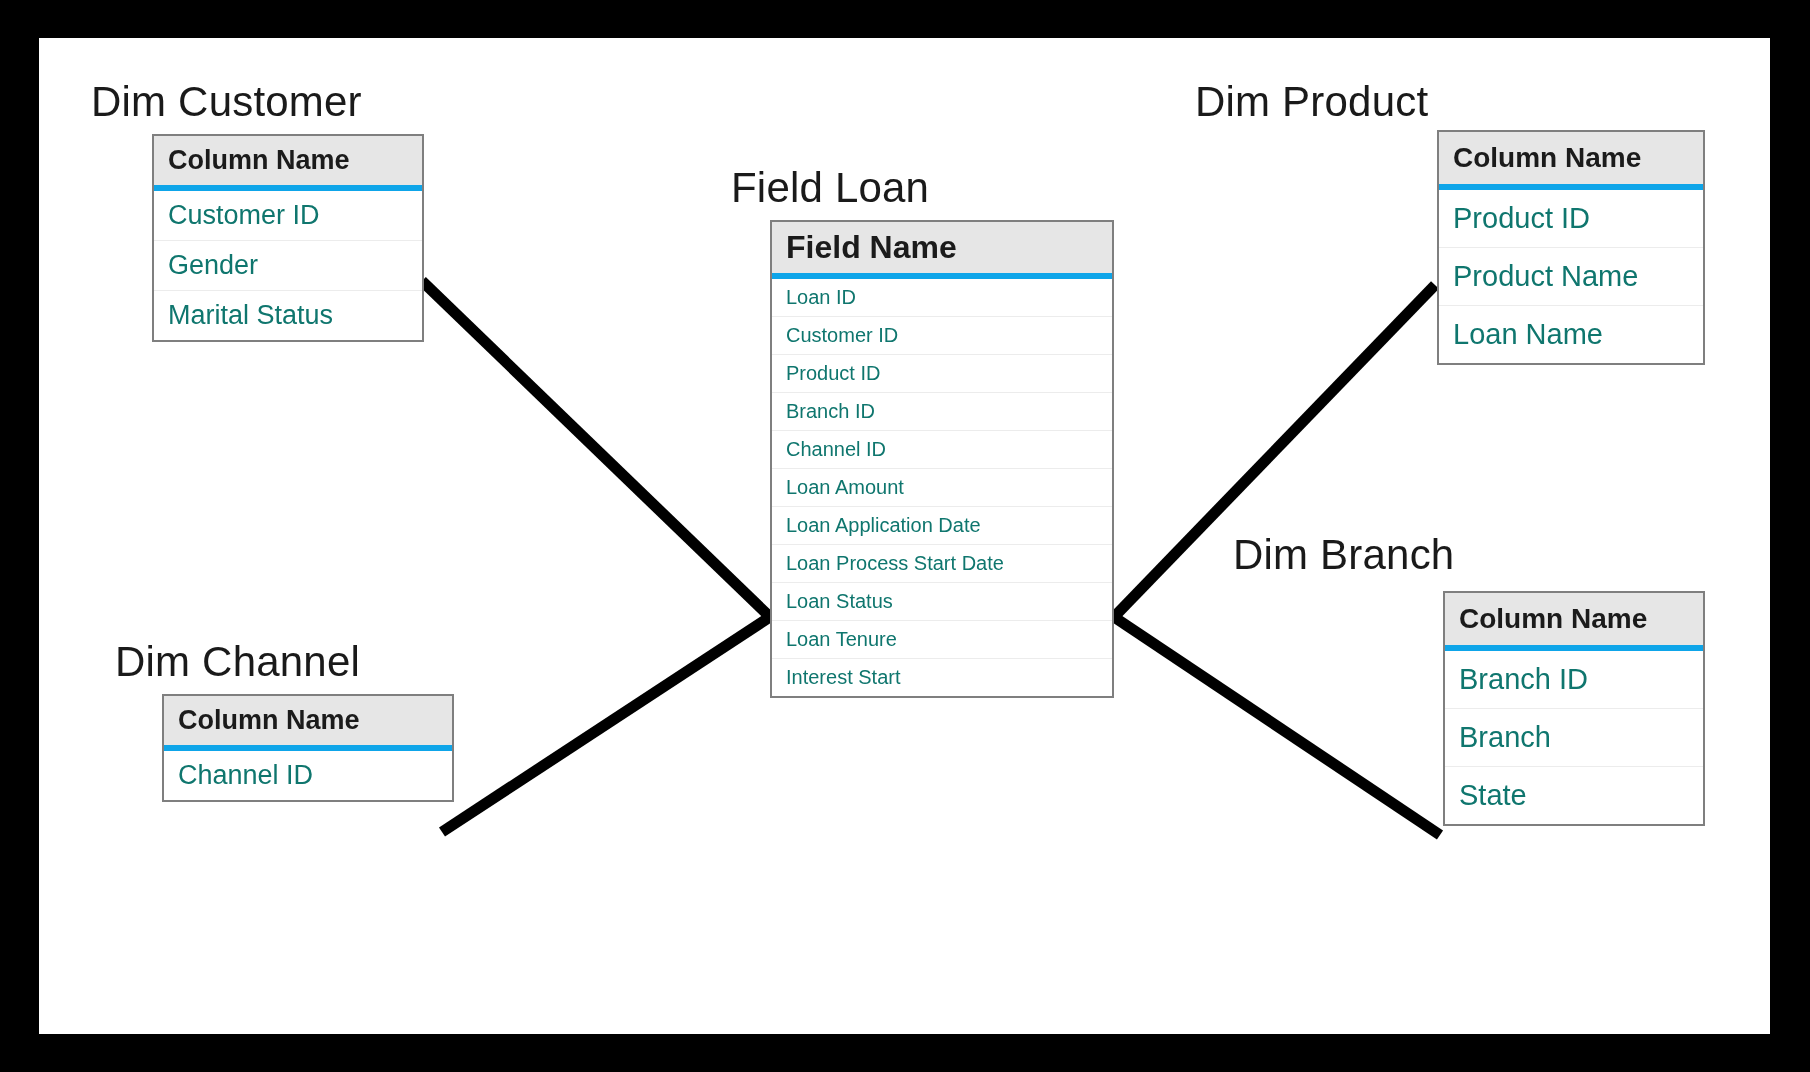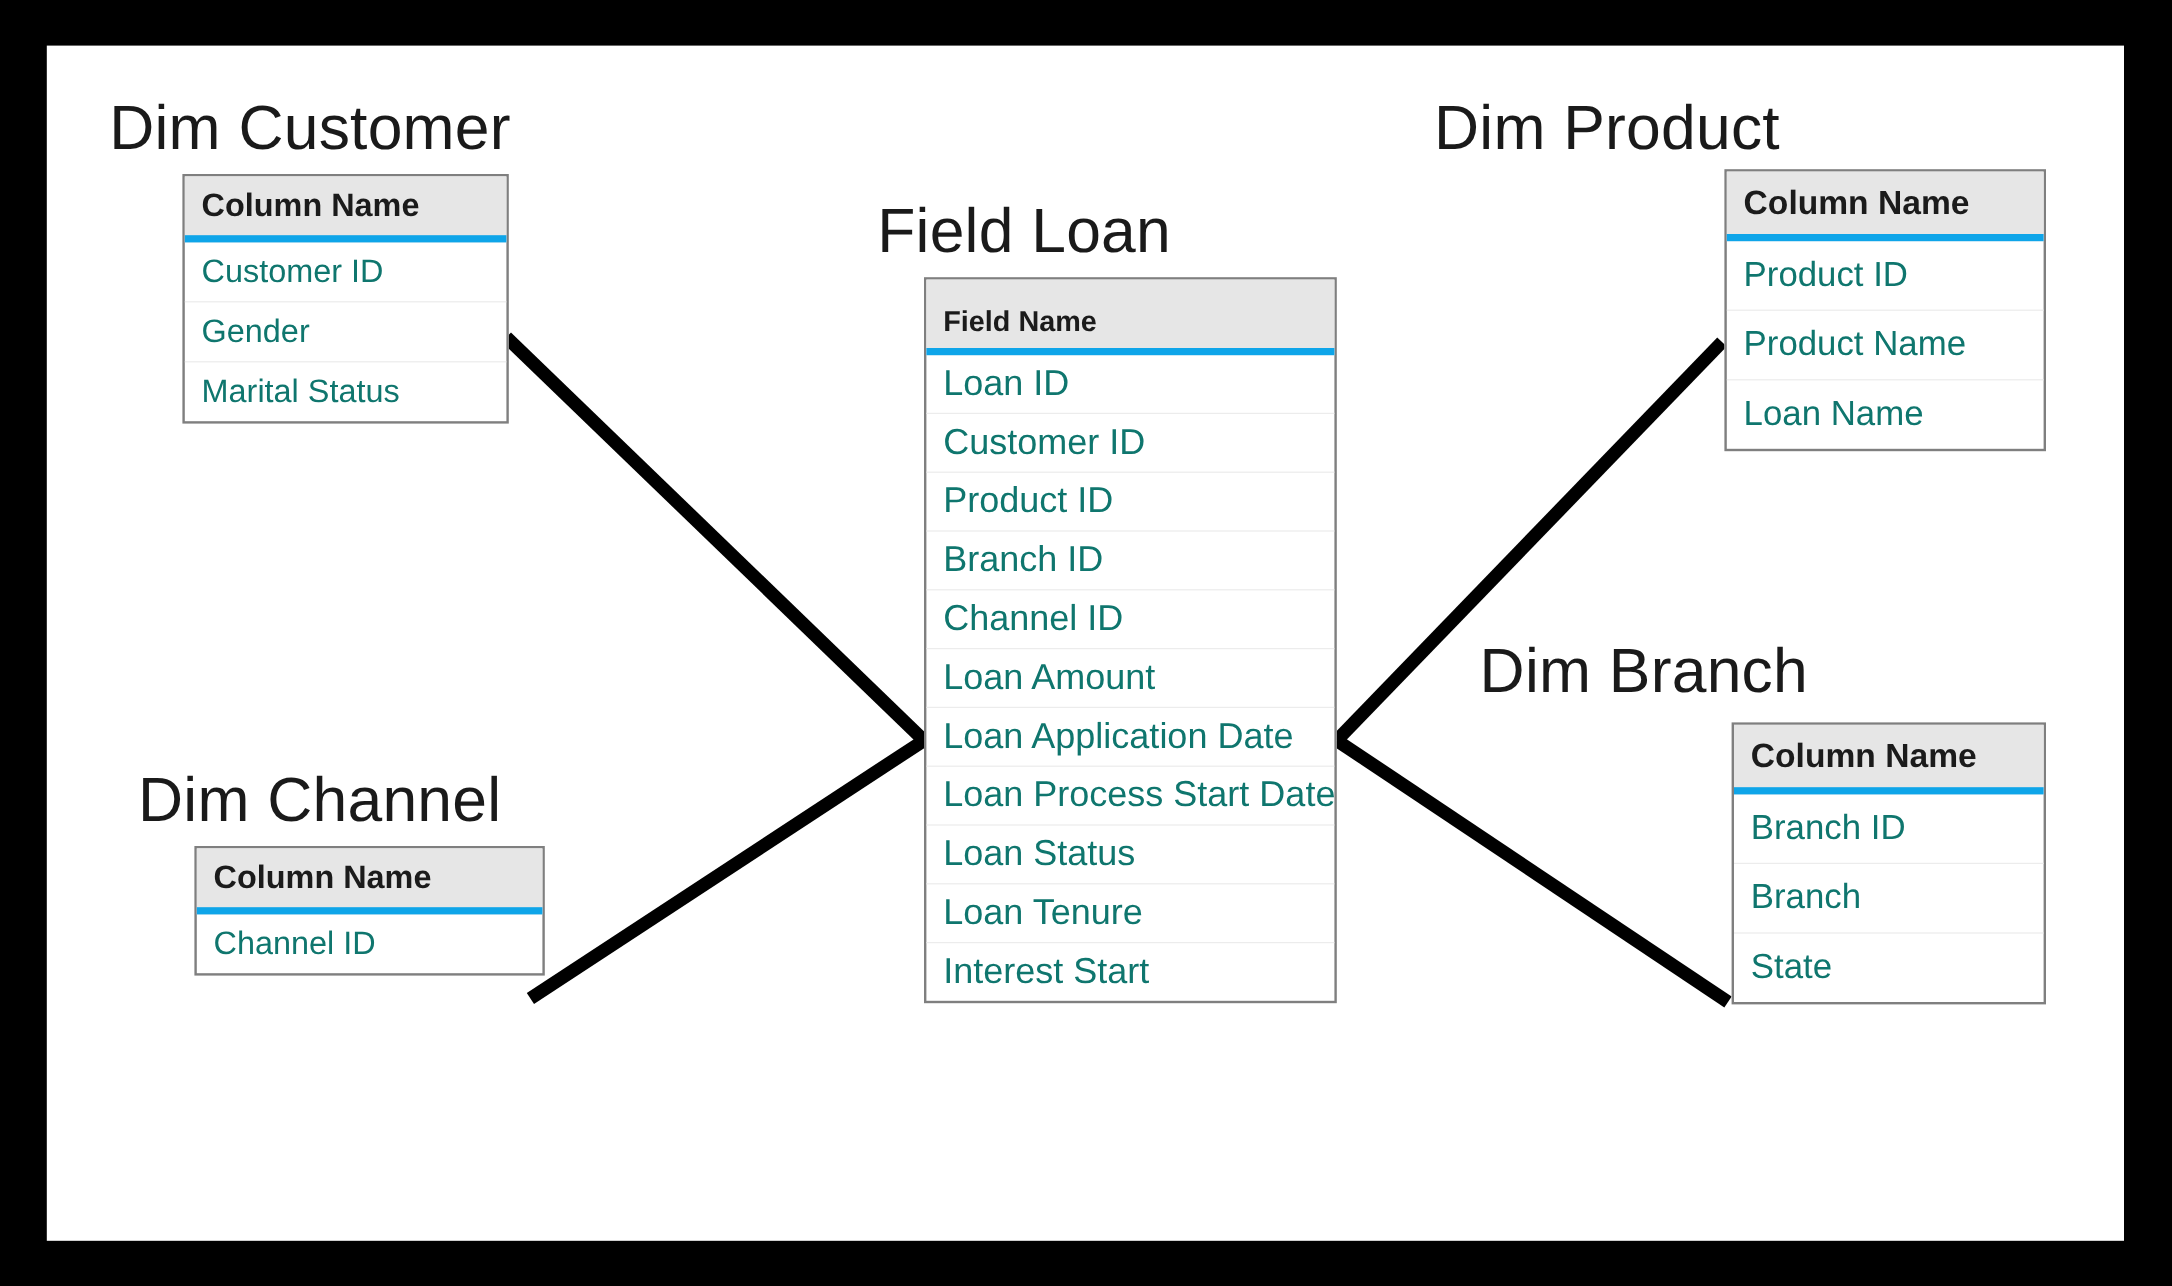--- a/index.html
+++ b/index.html
@@ -31,21 +31,21 @@
     height: 996px;
     pointer-events: none;
   }
 
   
   .node {
     position: absolute;
   }
   .node-title {
     font-family: "Liberation Sans", sans-serif;
-    font-size: 52px;
+    font-size: 42px;
     font-weight: 400;
     color: #1a1a1a;
     letter-spacing: 0.2px;
     white-space: nowrap;
     line-height: 1.05;
   }
   .tbl {
     border: 2px solid #7f7f7f;
     background: #ffffff;
     box-sizing: border-box;
@@ -80,22 +80,22 @@
   #node-dim-customer .node-title { margin-left: 6px; }
   #node-dim-customer .tbl { width: 272px; margin-left: 67px; margin-top: 10px; }
 
   #node-dim-channel { left: 72px; top: 602px; }
   #node-dim-channel .node-title { margin-left: 4px; }
   #node-dim-channel .tbl { width: 292px; margin-left: 51px; margin-top: 10px; }
 
   #node-fact-loan { left: 652px; top: 128px; }
   #node-fact-loan .node-title { margin-left: 40px; }
   #node-fact-loan .tbl { width: 344px; margin-left: 79px; margin-top: 10px; }
-  #node-fact-loan .tbl .hdr { font-size: 24px; padding: 22px 0 7px 14px; }
-  #node-fact-loan .tbl .row { font-size: 30px; padding: 7px 0 7px 14px; }
+  #node-fact-loan .tbl .hdr { font-size: 32px; padding: 7px 0 7px 14px; }
+  #node-fact-loan .tbl .row { font-size: 20px; padding: 7px 0 7px 14px; }
 
   #node-dim-product { left: 1156px; top: 42px; }
   #node-dim-product .node-title { }
   #node-dim-product .tbl { width: 268px; margin-left: 242px; margin-top: 6px; }
   #node-dim-product .tbl .row { font-size: 29px; padding: 12px 0 12px 14px; }
   #node-dim-product .tbl .hdr { font-size: 28px; padding: 10px 0 10px 14px; }
 
   #node-dim-branch { left: 1156px; top: 495px; }
   #node-dim-branch .node-title { margin-left: 38px; }
   #node-dim-branch .tbl { width: 262px; margin-left: 248px; margin-top: 14px; }

